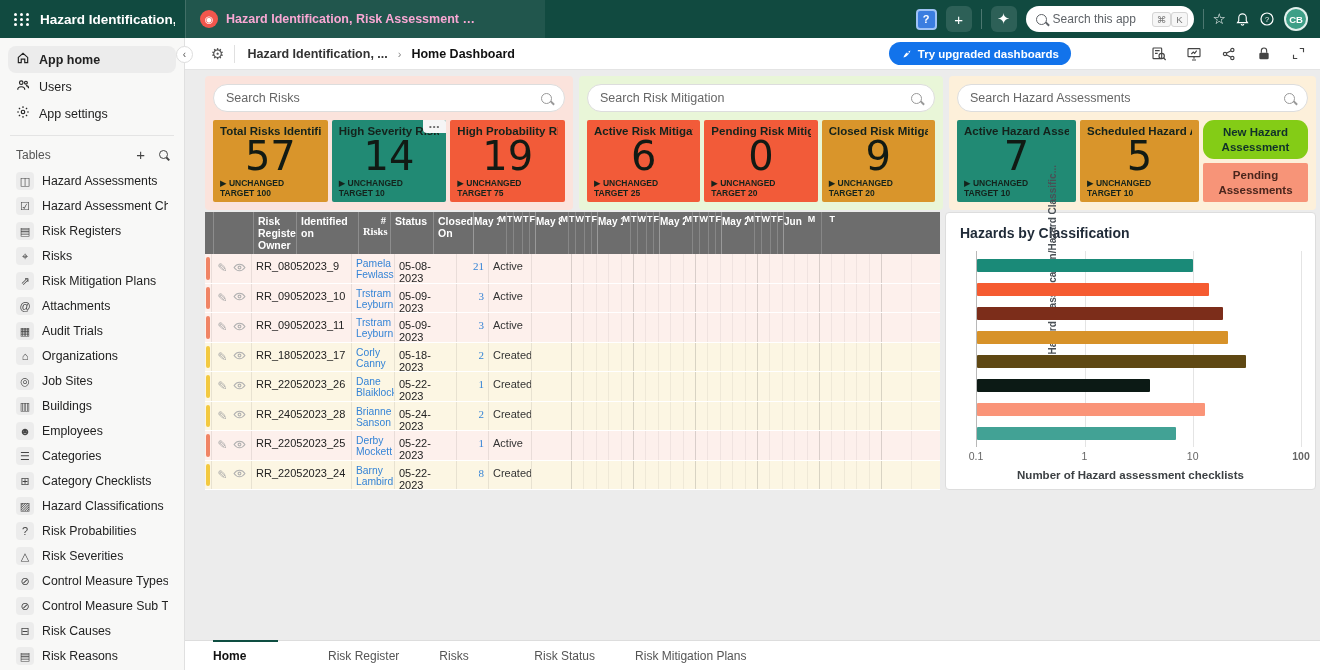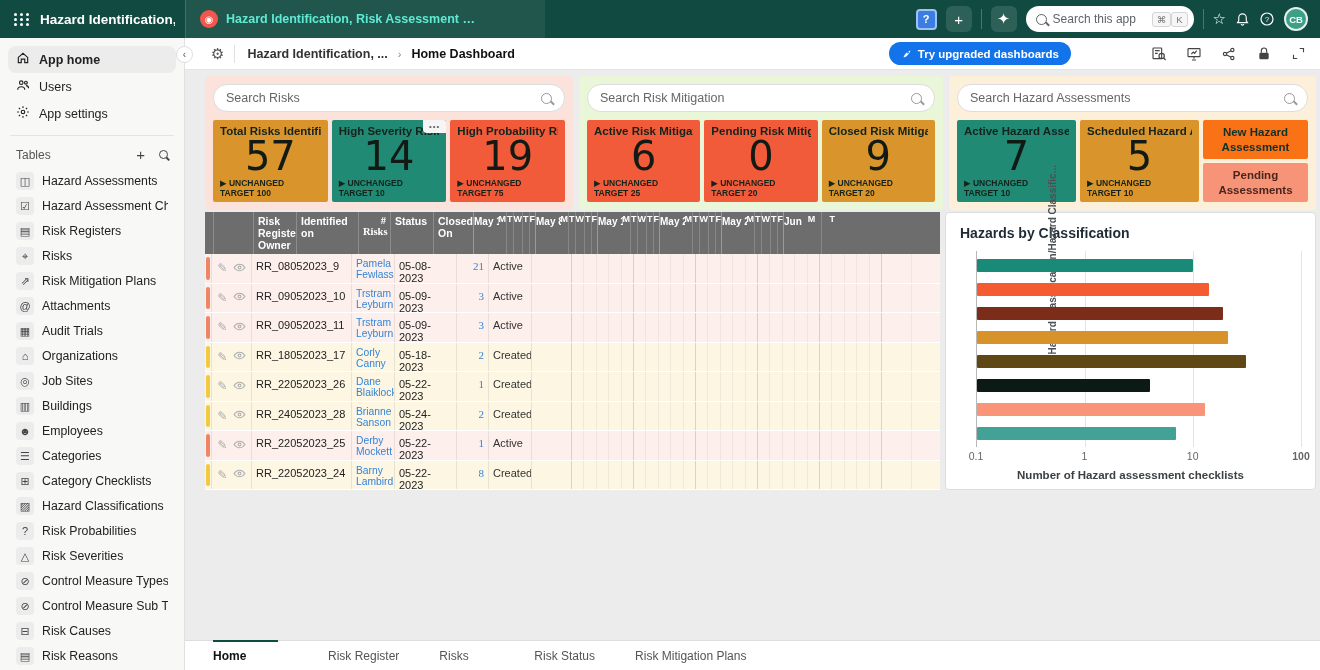--- a/index.html
+++ b/index.html
@@ -8,21 +8,21 @@
   .app { width:1320px; height:670px; display:flex; flex-direction:column; }
 
   
   .topbar { height:38px; background:#114a40; display:flex; align-items:center; flex-shrink:0; }
   .tb-left { width:185px; display:flex; align-items:center; gap:10px; padding:0 10px 0 14px; flex-shrink:0; }
   .tb-title { color:#fff; font-weight:bold; font-size:13.5px; white-space:nowrap; overflow:hidden; }
   .waffle { display:grid; grid-template-columns:repeat(3,4px); grid-gap:2px; cursor:pointer; }
   .waffle i { width:3px; height:3px; background:#fff; border-radius:50%; }
   .tb-tab { height:38px; display:flex; align-items:center; gap:8px; padding:0 70px 0 14px; background:rgba(255,255,255,.07); border-left:1px solid rgba(255,255,255,.15); }
   .tab-dot { width:18px; height:18px; border-radius:50%; background:#f2564d; color:#fff; font-size:10px; display:flex; align-items:center; justify-content:center; }
-  .tb-tab-label { color:#5eead4; font-weight:bold; font-size:12.5px; white-space:nowrap; }
+  .tb-tab-label { color:#f9a8d4; font-weight:bold; font-size:12.5px; white-space:nowrap; }
   .tb-right { margin-left:auto; display:flex; align-items:center; gap:9px; padding-right:12px; }
   .ext-ic { width:21px; height:21px; background:#3b7de0; border:2px solid #9ec2f5; border-radius:4px; color:#fff; font-size:11px; font-weight:bold; display:flex; align-items:center; justify-content:center; cursor:pointer; }
   .tb-btn { width:26px; height:26px; border-radius:6px; background:rgba(255,255,255,.12); color:#fff; font-size:15px; display:flex; align-items:center; justify-content:center; cursor:pointer; }
   .tb-sep { width:1px; height:20px; background:rgba(255,255,255,.25); }
   .tb-search { width:168px; height:26px; background:#fff; border-radius:13px; display:flex; align-items:center; gap:6px; padding:0 6px 0 10px; cursor:text; }
   .tb-search .ph { color:#5f6368; font-size:12px; flex:1; }
   .kbd { border:1px solid #d5d5d5; background:#f6f6f6; color:#777; border-radius:3px; font-size:9.5px; padding:1px 4px; }
   .tb-ic { color:#fff; font-size:15px; cursor:pointer; display:flex; align-items:center; }
   .avatar { width:24px; height:24px; border-radius:50%; background:#3e9f87; border:2px solid rgba(255,255,255,.85); color:#fff; font-size:9.5px; font-weight:bold; display:flex; align-items:center; justify-content:center; cursor:pointer; }
   .mag { width:11px; height:11px; border:1.5px solid #5f6368; border-radius:50%; position:relative; flex-shrink:0; }
@@ -438,21 +438,21 @@
               </div>
               <div class="kpi" style="background: rgb(217, 149, 43);">
                 <div class="kpi-title">Scheduled Hazard As…</div>
                 <div class="kpi-value">5</div>
                 <div class="kpi-foot">
                   <div>▶ UNCHANGED</div>
                   <div>TARGET 10</div>
                 </div>
               </div>
               <div class="actionscol">
-                <button class="act-btn" style="background: #f97316; color: rgb(16, 48, 42);">New Hazard Assessment</button>
+                <button class="act-btn" style="background: #84cc16; color: rgb(16, 48, 42); border-radius: 11px;">New Hazard Assessment</button>
                 <button class="act-btn" style="background: rgb(247, 148, 120); color: rgb(74, 37, 28);">Pending Assessments</button>
               </div>
             </div>
         </div>
 
         <div class="tablewrap">
           <div class="thead" id="thead">
               <div class="th c-bar"></div>
               <div class="th c-ic"></div>
               <div class="th c-own">Risk Register Owner</div>

